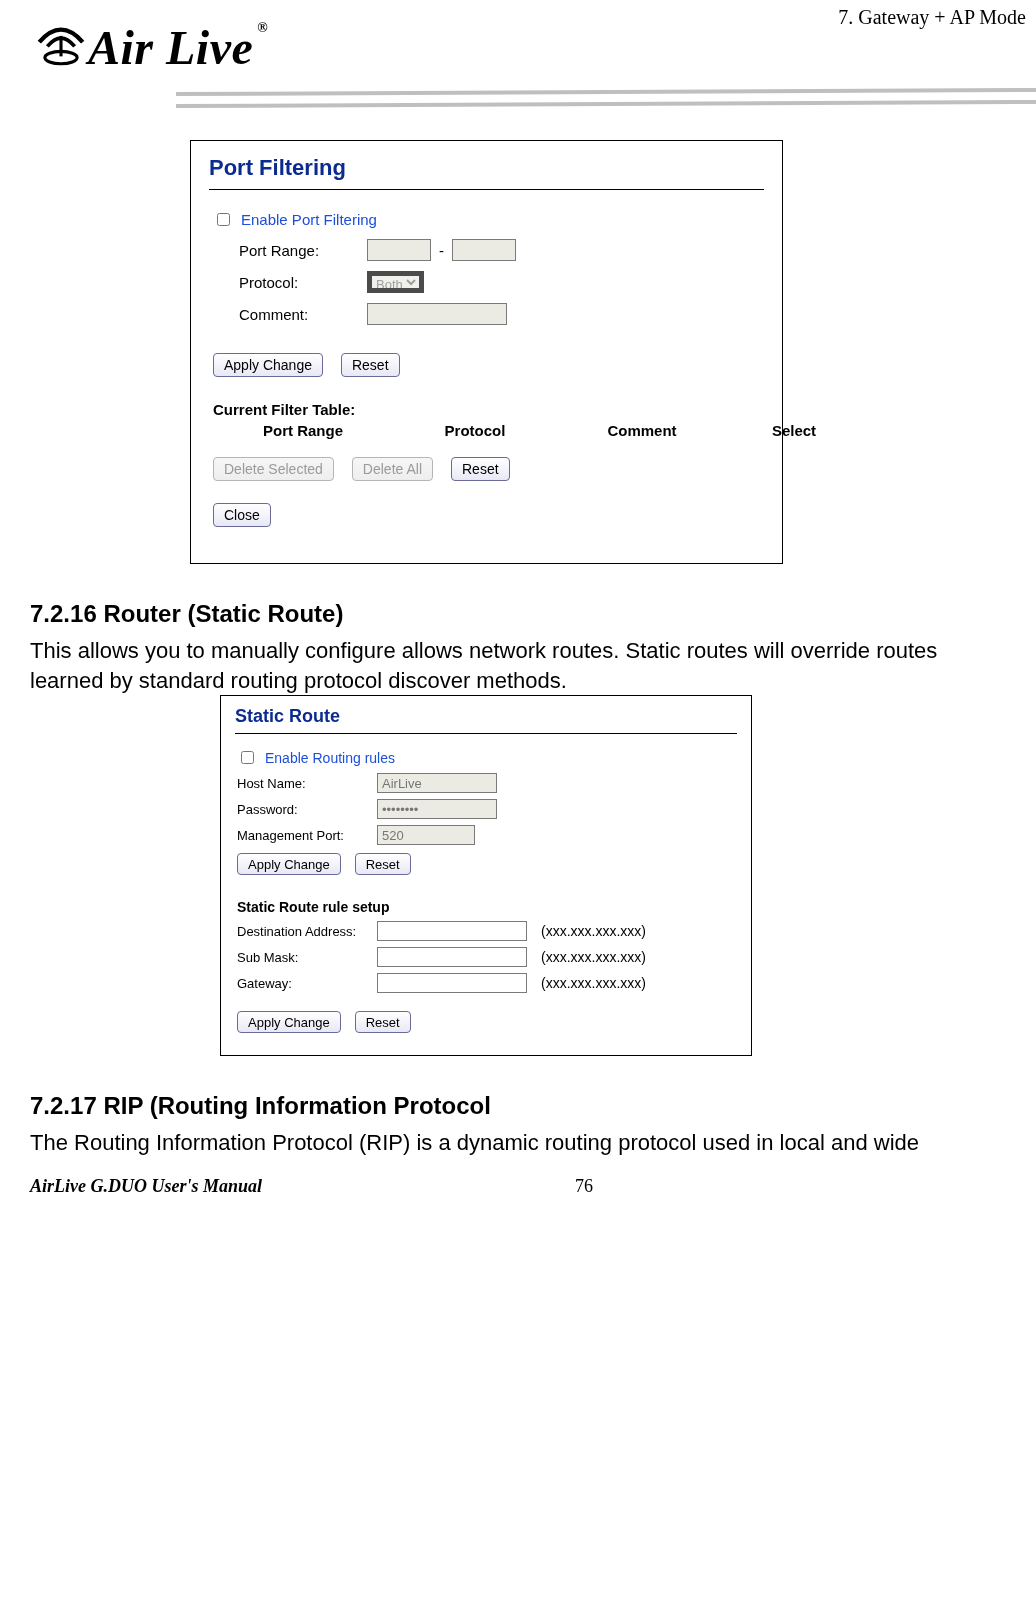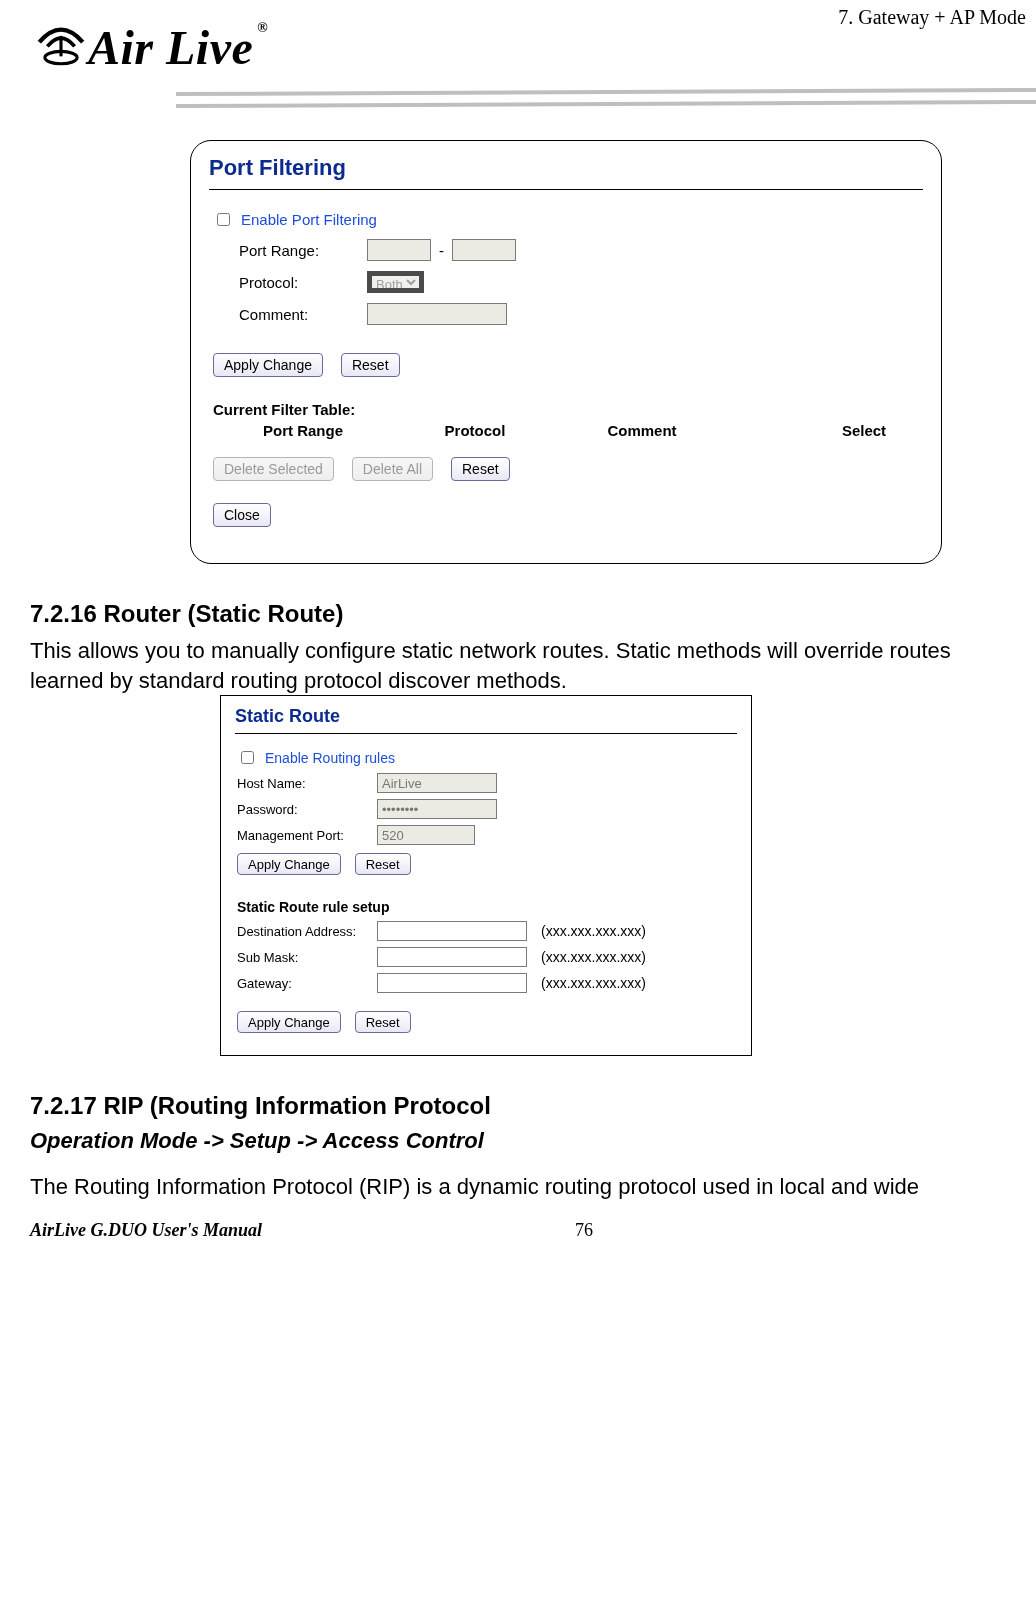--- a/index.html
+++ b/index.html
@@ -134,21 +134,21 @@
     gap: 32px;
   }
   .tbl-head .c1 { flex: 0 0 160px; text-align:center;}
   .tbl-head .c2 { flex: 0 0 120px; text-align:center;}
   .tbl-head .c3 { flex: 0 0 150px; text-align:center;}
   .tbl-head .c4 { flex: 0 0 90px; text-align:center; margin-left:auto;}
   .btn-row { display:flex; gap: 18px; margin: 6px 0 22px 0;}
   .hint { font-size: 14px; color:#000; margin-left: 6px;}
 
   
-  .panel1 { width: 752px; margin-top: 10px; margin-left: 190px; border-radius: 21px;}
+  .panel1 { width: 593px; margin-top: 10px; margin-left: 190px;}
   .panel2 { width: 532px; margin-left: 220px;}
   .panel2 .ui-title { font-size: 18px; padding: 10px 14px 6px 14px;}
   .panel2 .ui-hr { margin: 0 14px 14px 14px; }
   .panel2 .ui-body { padding: 0 16px 12px 16px; font-size: 13px; }
   .panel2 .check-lbl { font-size: 14px; }
   .panel2 .section-subtitle { font-weight:700; font-size:14px; margin: 24px 0 4px 0;}
   .panel2 .lbl-plain2 { min-width: 132px; display:inline-block;}
   .panel2 .btn { font-size: 13px; height: 22px;}
   .panel2 .txt { font-size: 13px; height: 20px;}
   .panel2 .row { margin: 6px 0;}
@@ -232,21 +232,21 @@
         <button class="btn" disabled="">Delete All</button>
         <button class="btn">Reset</button>
       </div>
       <div class="btn-row" style="margin-top:16px;">
         <button class="btn">Close</button>
       </div>
     </div>
   </div>
 
   <h3 class="section">7.2.16 Router (Static Route)</h3>
-  <div class="body-text">This allows you to manually configure static network routes. Static methods will override routes learned by standard routing protocol discover methods.</div>
+  <div class="body-text">This allows you to manually configure allows network routes. Static routes will override routes learned by standard routing protocol discover methods.</div>
 
   <div class="ui-panel panel2">
     <div class="ui-title">Static Route</div>
     <hr class="ui-hr">
     <div class="ui-body">
       <div class="row">
         <input type="checkbox" style="">
         <span class="check-lbl">Enable Routing rules</span>
       </div>
       <div class="row">
@@ -283,21 +283,20 @@
         <span class="hint">(xxx.xxx.xxx.xxx)</span>
       </div>
       <div class="btn-row" style="gap:14px; margin-top:18px; margin-bottom:10px;">
         <button class="btn">Apply Change</button>
         <button class="btn">Reset</button>
       </div>
     </div>
   </div>
 
   <h3 class="section">7.2.17 RIP (Routing Information Protocol</h3>
-  <div class="nav-path">Operation Mode -&gt; Setup -&gt; Access Control</div>
   <div class="body-text">The Routing Information Protocol (RIP) is a dynamic routing protocol used in local and wide</div>
 
   <div class="footer">
     <div class="fleft">AirLive G.DUO User's Manual</div>
     <div class="fcenter">76</div>
     <div style="width:60px;"></div>
   </div>
 
 </div>
 

